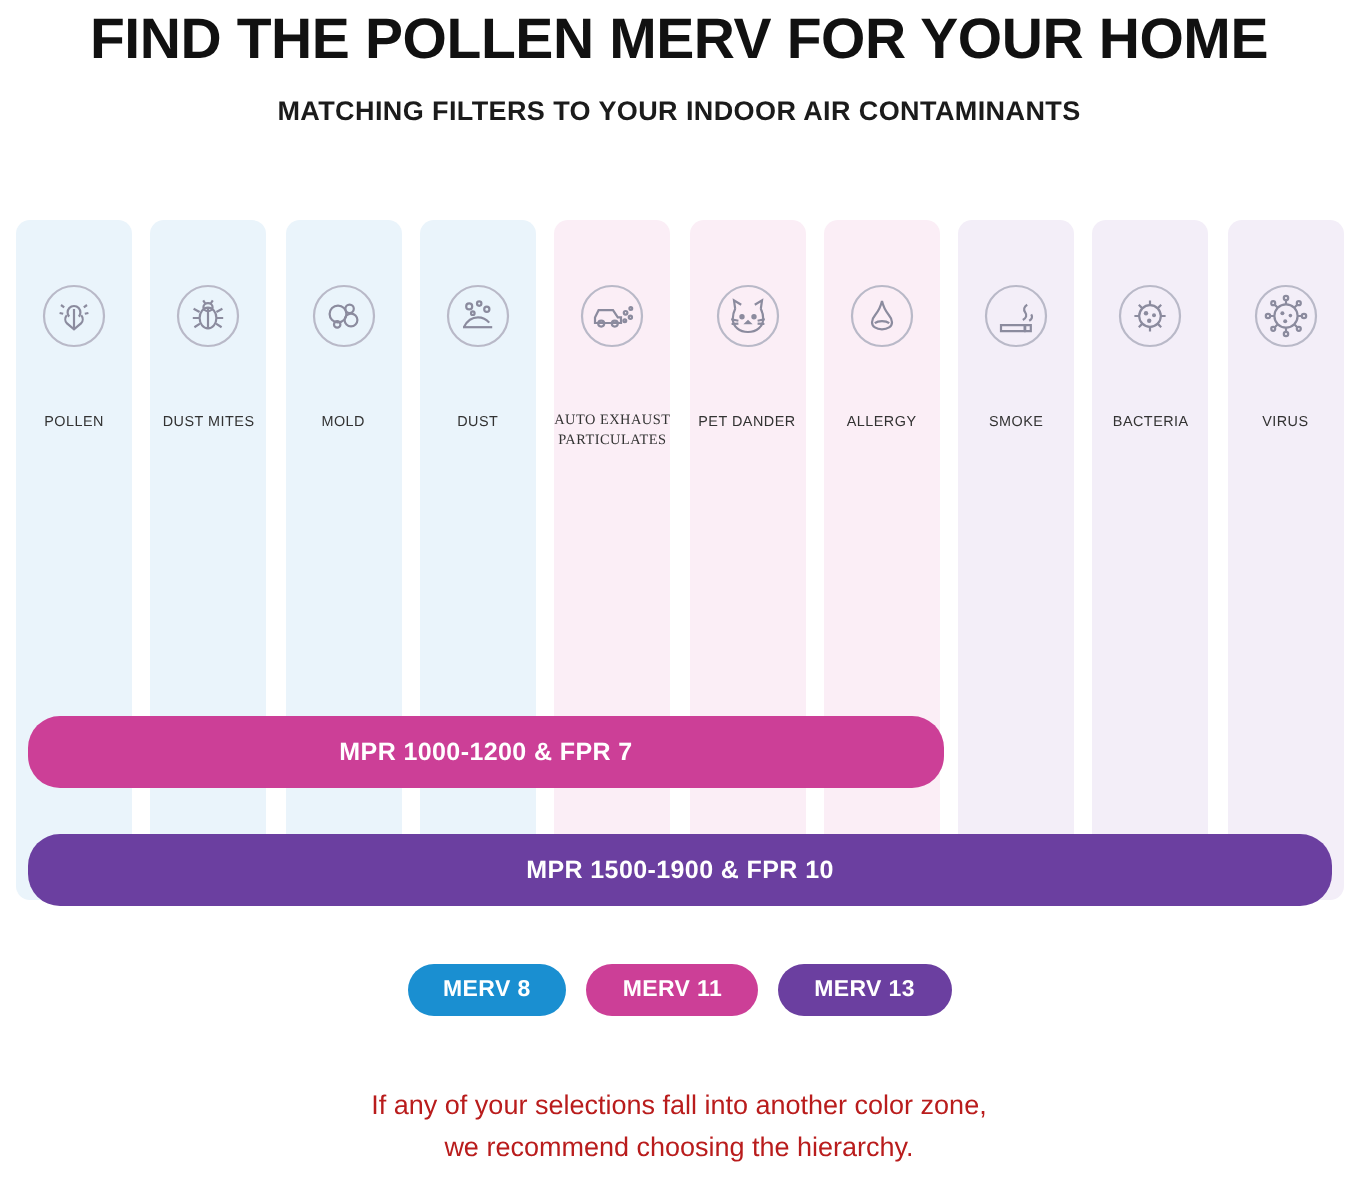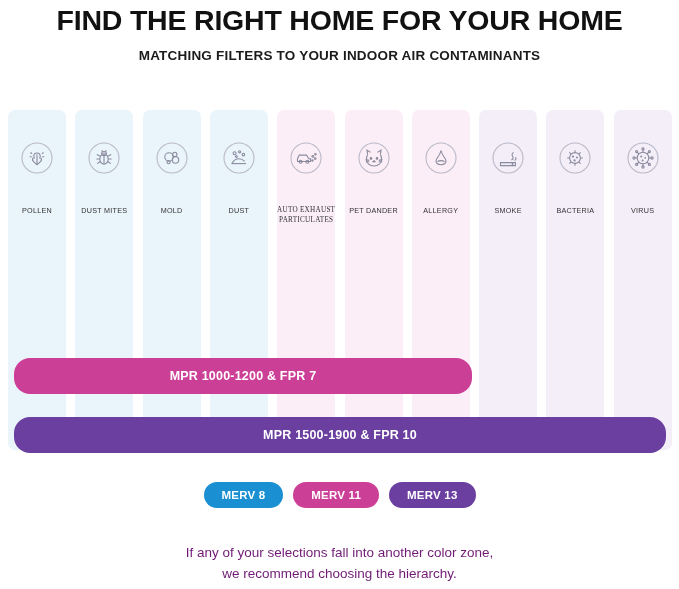--- a/index.html
+++ b/index.html
@@ -144,30 +144,30 @@
 
   
   .footnote {
     position: absolute;
     top: 542px;
     left: 0;
     width: 679px;
     text-align: center;
     font-size: 13.5px;
     line-height: 21px;
-    color: #701a75;
+    color: #b91c1c;
   }
   .footnote span { display: block; }
 </style>
 </head>
 <body>
 
 <div class="page">
 
-  <div class="title">FIND THE RIGHT HOME FOR YOUR HOME</div>
+  <div class="title">FIND THE POLLEN MERV FOR YOUR HOME</div>
   <div class="subtitle">MATCHING FILTERS TO YOUR INDOOR AIR CONTAMINANTS</div>
 
   <div class="columns">
 
     <div class="col" id="col-0" style="left: 0px; background: rgb(234, 244, 251);">
       <div class="icon-box">
         <svg viewBox="0 0 36 36" fill="none" stroke="#8b8b9e" stroke-width="1.1">
           <circle cx="18" cy="18" r="15" stroke="#b9b9c8"></circle>
           <path d="M18 13c-2 0-3.2 1.6-3.2 3.3 0 .8.3 1.5.8 2M18 13c2 0 3.2 1.6 3.2 3.3 0 .8-.3 1.5-.8 2"></path>
           <path d="M14.4 17.6c-1 1.2-1 3 .1 4.1l3.5 3 3.5-3c1.1-1.1 1.1-2.9.1-4.1"></path>

